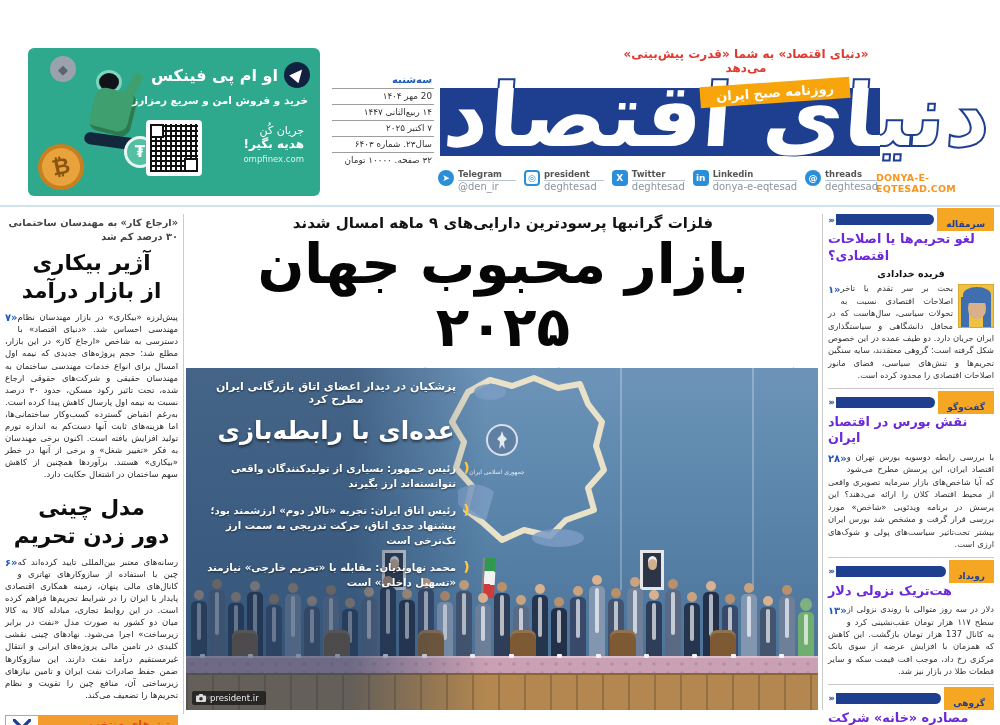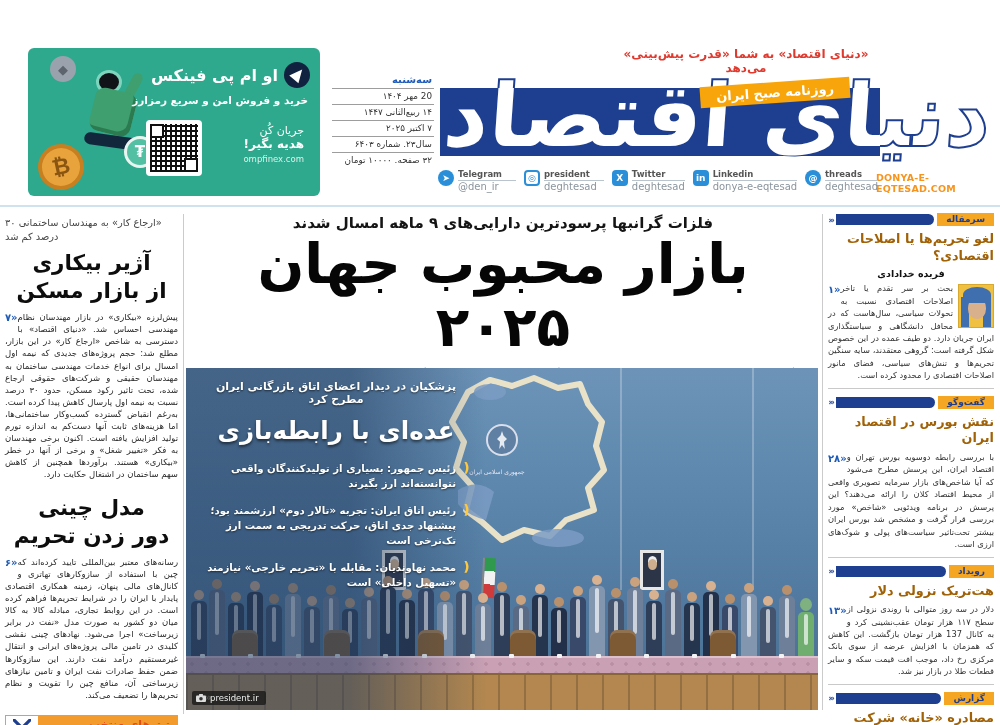--- a/index.html
+++ b/index.html
@@ -54,40 +54,40 @@
   .s-handle { font-size:10px; color:#8a959d; }
 
   .header-rule { position:absolute; left:0; top:205px; width:1000px; height:2px; background:#cfe3ee; }
 
   
   .vline { position:absolute; top:214px; width:1px; height:500px; background:#cbcbcb; }
   .vline.l { left:183px; } .vline.r { left:822px; height:496px; }
 
   
   .leftcol { position:absolute; left:5px; top:216px; width:173px; direction:rtl; }
-  .l-kicker { text-align:left; font-size:9.8px; font-weight:normal; color:#444; line-height:1.45; }
+  .l-kicker { text-align:right; font-size:9.8px; font-weight:bold; color:#444; line-height:1.45; }
   .l-title { text-align:center; font-size:21.5px; font-weight:900; color:#0d0d0d; line-height:1.3; margin:5px 0 6px; }
   .l-body, .s-body { font-size:8.5px; color:#2a2a2a; text-align:justify; line-height:1.42; }
   .pageref { float:left; color:#1e5bb8; font-weight:bold; font-size:10px; direction:rtl; }
   .l-art { margin-bottom:14px; }
 
   .sel-box { margin-top:4px; }
   .sel-header { display:flex; height:20px; }
   .sel-label { flex:1; background:#f39b2d; color:#e04e1a; font-weight:bold; font-size:11px; text-align:right; padding:3px 8px 0 0; }
   .sel-chev { width:34px; background:#fff; border:1px solid #f39b2d; display:flex; align-items:center; justify-content:center; }
 
   
   .sidebar { position:absolute; left:828px; top:212px; width:166px; direction:rtl; }
   .sec { padding-bottom:6px; margin-bottom:6px; border-bottom:1px solid #c9c9c9; }
   .sec:last-child { border-bottom:none; }
   .sec-head { display:flex; align-items:center; height:15px; margin-bottom:4px; }
-  .sec-label { background:#f5a623; color:#1e3f8f; font-weight:bold; font-size:9px; padding:1px 9px 2px; }
+  .sec-label { background:#f5a623; color:#1e3f8f; font-weight:bold; font-size:9px; padding:11px 9px 2px; }
   .sec-bar { flex:1; height:11px; background:#1e3f8f; border-radius:0 6px 6px 0; margin-right:3px; }
   .sec-chevs { color:#1e3f8f; font-size:9px; font-weight:bold; letter-spacing:-2px; margin-right:2px; transform:scaleX(.8); }
-  .sec-title { text-align:right; color:#a16207; font-weight:900; font-size:12.8px; margin:2px 0 4px; line-height:1.3; }
+  .sec-title { text-align:left; color:#6d28d9; font-weight:900; font-size:12.8px; margin:2px 0 4px; line-height:1.3; }
   .s-author { text-align:center; font-weight:bold; font-size:9.5px; color:#111; margin-bottom:3px; }
   .s-photo { float:right; width:36px; height:44px; background:#f0c040; margin:2px 0 2px 5px; position:relative; overflow:hidden; border:1px solid #d8a92e; }
   .s-face { position:absolute; left:9px; top:12px; width:18px; height:22px; background:#d9b08c; border-radius:50% 50% 45% 45%; }
   .s-scarf { position:absolute; left:4px; top:2px; width:28px; height:16px; background:#3f6fae; border-radius:50% 50% 0 0; }
   .s-scarf2 { position:absolute; left:2px; top:12px; width:8px; height:32px; background:#3f6fae; }
   .s-scarf3 { position:absolute; right:2px; top:12px; width:8px; height:32px; background:#3f6fae; }
   .s-body { font-size:8.3px; line-height:1.5; color:#333; }
 
   
   .center { position:absolute; left:188px; top:214px; width:630px; direction:rtl; }
@@ -213,21 +213,21 @@
   </div>
 
   <div class="header-rule"></div>
   <div class="vline l"></div>
   <div class="vline r"></div>
 
   <div class="leftcol">
     <div class="l-art">
       <div class="l-kicker">«ارجاع کار» به مهندسان ساختمانی ۳۰ درصد کم شد</div>
       <div class="l-title">
-        <span>آژیر بیکاری</span><br><span>از بازار مسکن</span>
+        <span>آژیر بیکاری</span><br><span>از بازار درآمد</span>
       </div>
       <div class="l-body">
         <span class="pageref">«۷</span>
         <span>پیش‌لرزه «بیکاری» در بازار مهندسان نظام مهندسی احساس شد. «دنیای اقتصاد» با دسترسی به شاخص «ارجاع کار» در این بازار، مطلع شد: حجم پروژه‌های جدیدی که نیمه اول امسال برای انواع خدمات مهندسی ساختمان به مهندسان حقیقی و شرکت‌های حقوقی ارجاع شده، تحت تاثیر رکود مسکن، حدود ۳۰ درصد نسبت به نیمه اول پارسال کاهش پیدا کرده است. به‌رغم انقباض گسترده کسب‌وکار ساختمانی‌ها، اما هزینه‌های ثابت آنها دست‌کم به اندازه تورم تولید افزایش یافته است. اکنون برخی مهندسان به فکر «تغییر شغل» و برخی از آنها در خطر «بیکاری» هستند. برآوردها همچنین از کاهش سهم ساختمان در اشتغال حکایت دارد.</span>
       </div>
     </div>
     <div class="l-art">
       <div class="l-title">
         <span>مدل چینی</span><br><span>دور زدن تحریم</span>
       </div>
@@ -293,21 +293,21 @@
         </div>
       <div class="sec-title">هت‌تریک نزولی دلار</div>
       <div class="s-body">
         <span class="pageref">«۱۳</span>
         <span>دلار در سه روز متوالی با روندی نزولی از سطح ۱۱۷ هزار تومان عقب‌نشینی کرد و به کانال 137 هزار تومان بازگشت. این کاهش که همزمان با افزایش عرضه از سوی بانک مرکزی رخ داد، موجب افت قیمت سکه و سایر قطعات طلا در بازار نیز شد.</span>
       </div>
     </div>
 
     <div class="sec">
       <div class="sec-head">
-          <span class="sec-label">گزارش</span>
+          <span class="sec-label">گروهی</span>
           <span class="sec-bar"></span>
           <span class="sec-chevs">«‹</span>
         </div>
       <div class="sec-title">مصادره «خانه» شرکت نفت در لندن</div>
 
     </div>
 
   </div>
 
   <div class="center">

